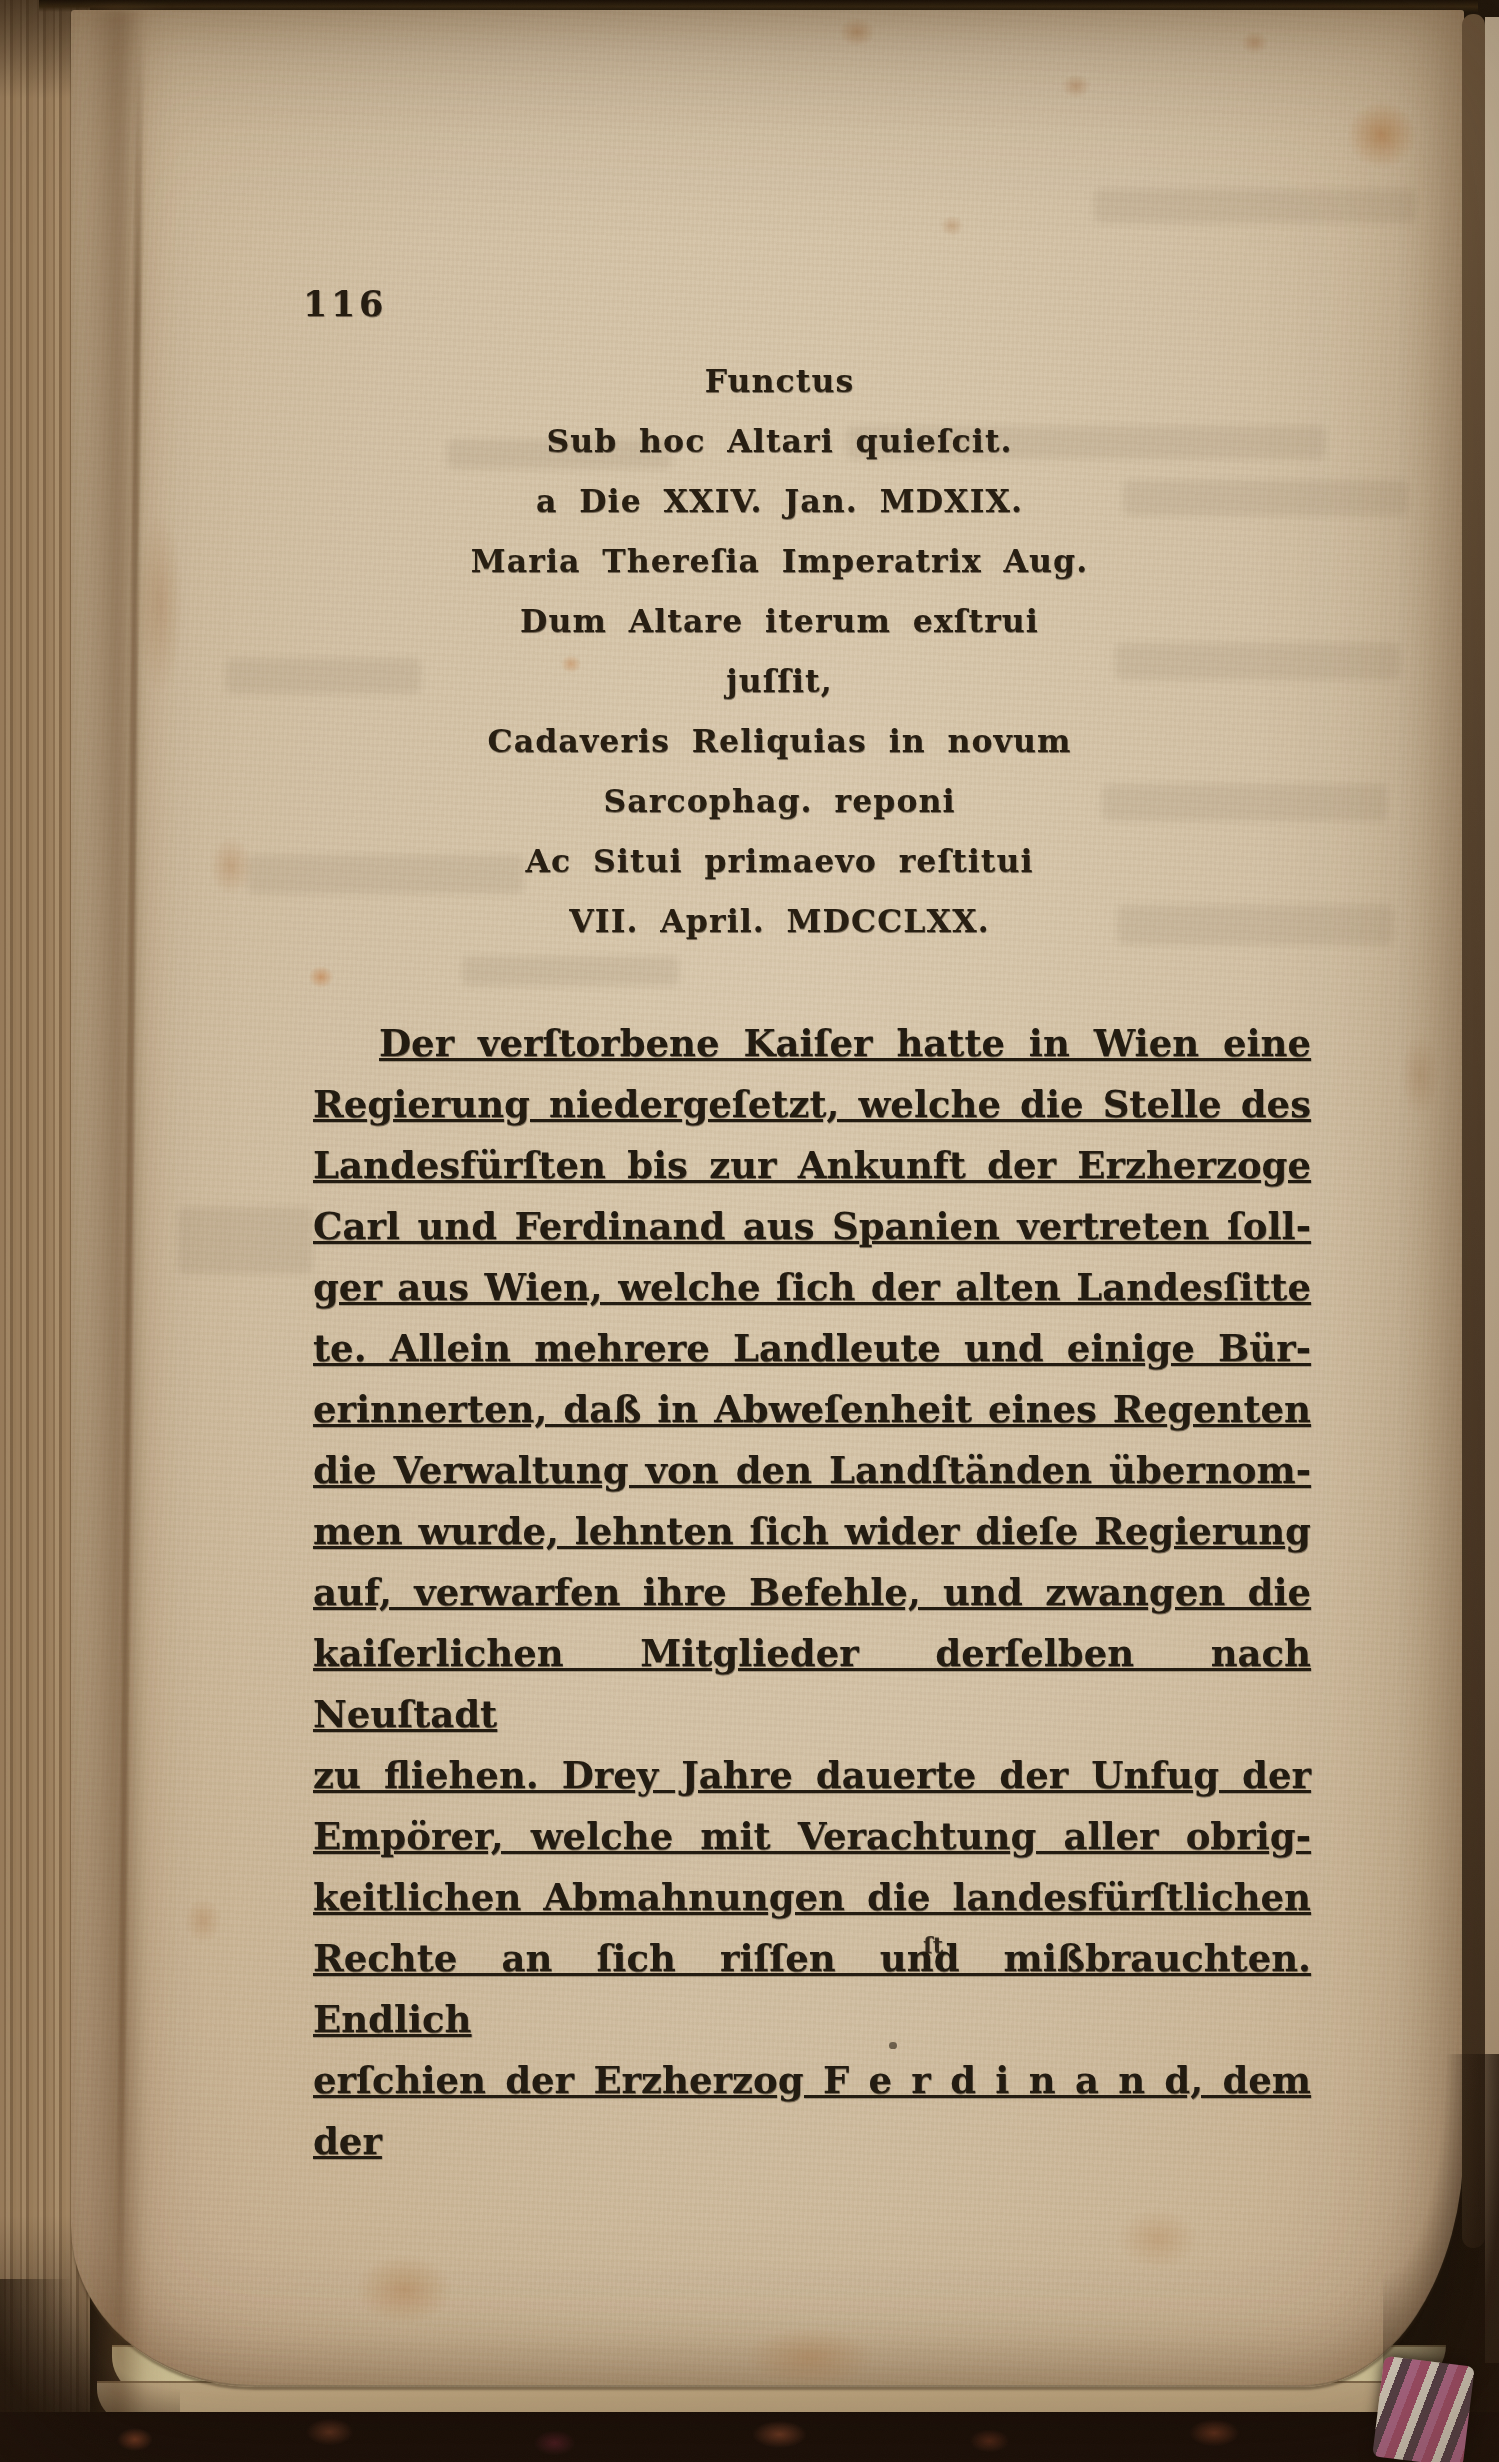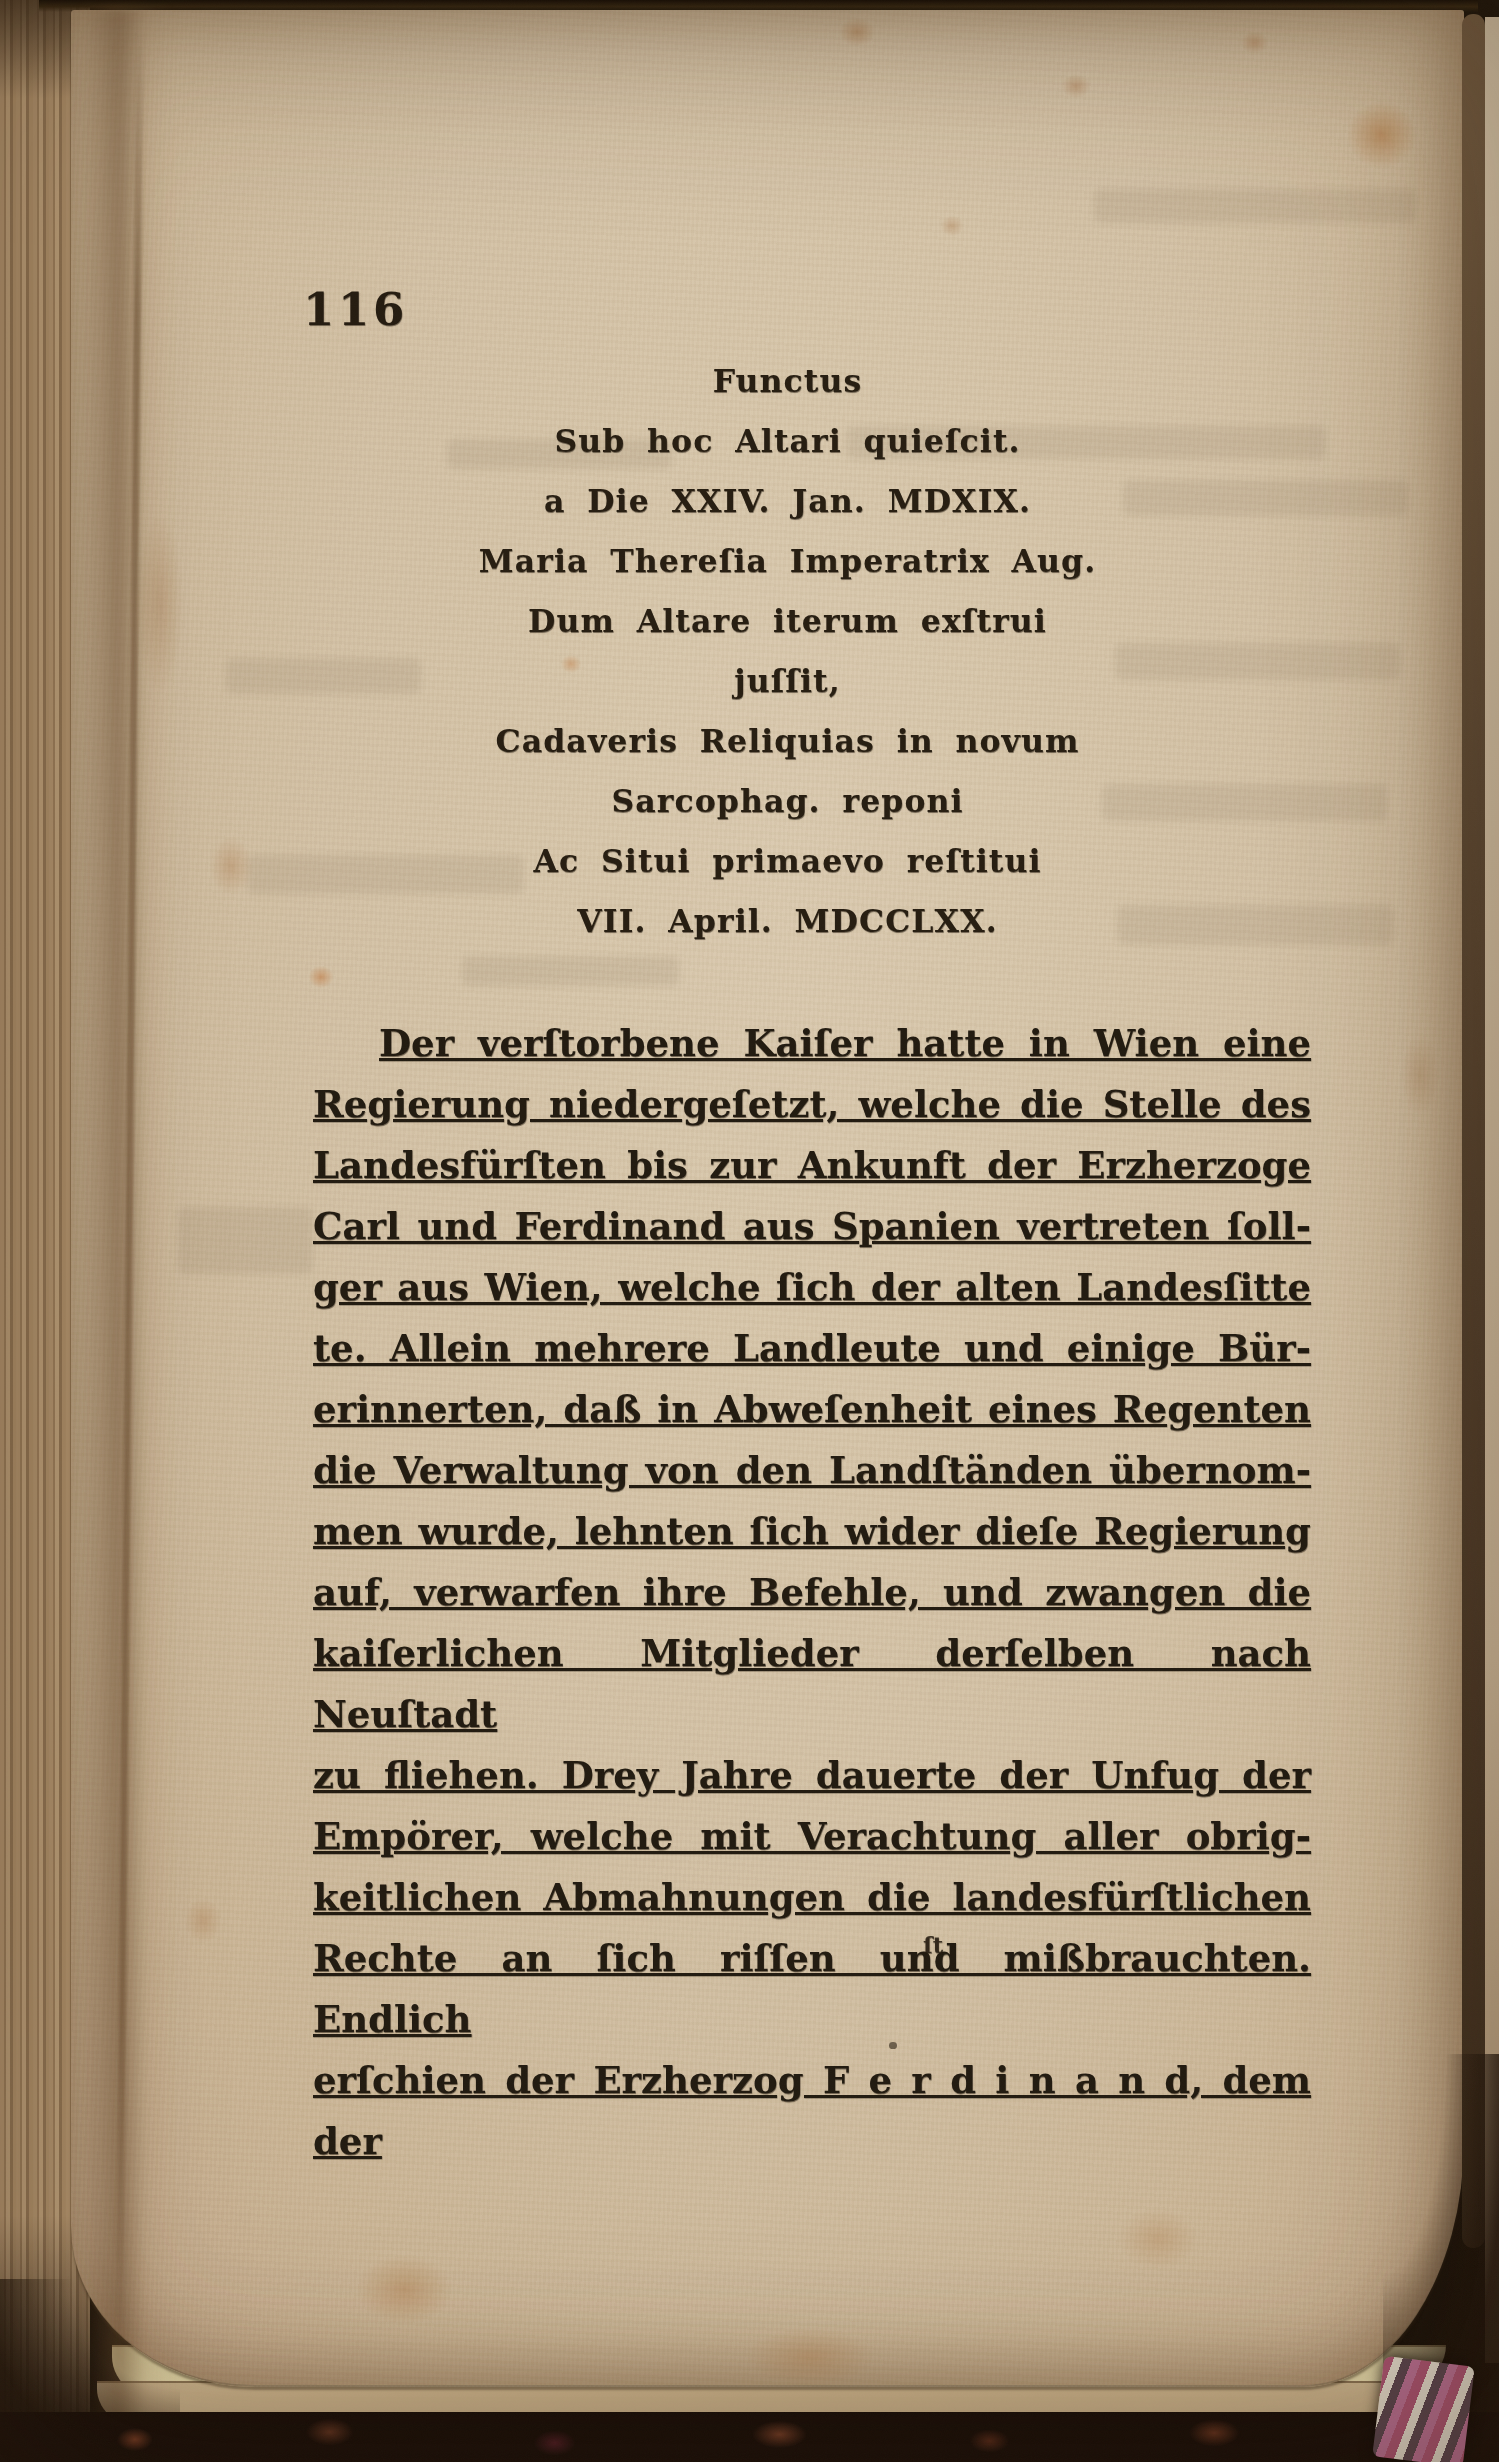--- a/index.html
+++ b/index.html
@@ -85,23 +85,23 @@
   .g5 {left:1115px;top:643px;width:285px;height:37px;}
   .g6 {left:226px;top:658px;width:195px;height:36px;}
   .g7 {left:1102px;top:784px;width:285px;height:37px;}
   .g8 {left:247px;top:855px;width:277px;height:39px;}
   .g9 {left:1117px;top:905px;width:277px;height:40px;}
   .g10{left:462px;top:956px;width:217px;height:30px;}
   .g11{left:178px;top:1207px;width:135px;height:67px;}
 
   
   .ink{color:#241b10;text-shadow:0.4px 0.5px 0.7px rgba(32,24,13,.55);filter:blur(0.3px);}
-  .page-number{position:absolute;left:303px;top:283px;font-size:45px;font-weight:700;
+  .page-number{position:absolute;left:303px;top:283px;font-size:35px;font-weight:700;
     letter-spacing:3.7px;}
-  .inscription{position:absolute;left:233px;top:351px;width:1109px;text-align:center;
+  .inscription{position:absolute;left:225px;top:351px;width:1109px;text-align:center;
     font-size:31.5px;line-height:60px;word-spacing:9.7px;letter-spacing:1.1px;font-weight:700;
     color:#261d11;}
   .body-text{position:absolute;left:313px;top:1013px;width:998px;font-size:37px;
     line-height:61px;font-weight:700;color:#211a10;text-decoration:underline;}
   .body-text .line{text-align:justify;text-align-last:justify;}
   .body-text .line:first-child{padding-left:66px;}
   .catchword{position:absolute;left:923px;top:1932px;font-size:22.5px;font-weight:700;
     color:rgba(36,27,16,.85);}
   .speck{position:absolute;left:889px;top:2042px;width:7.5px;height:6.7px;border-radius:50%;
     background:rgba(42,32,20,.6);filter:blur(0.7px);}

